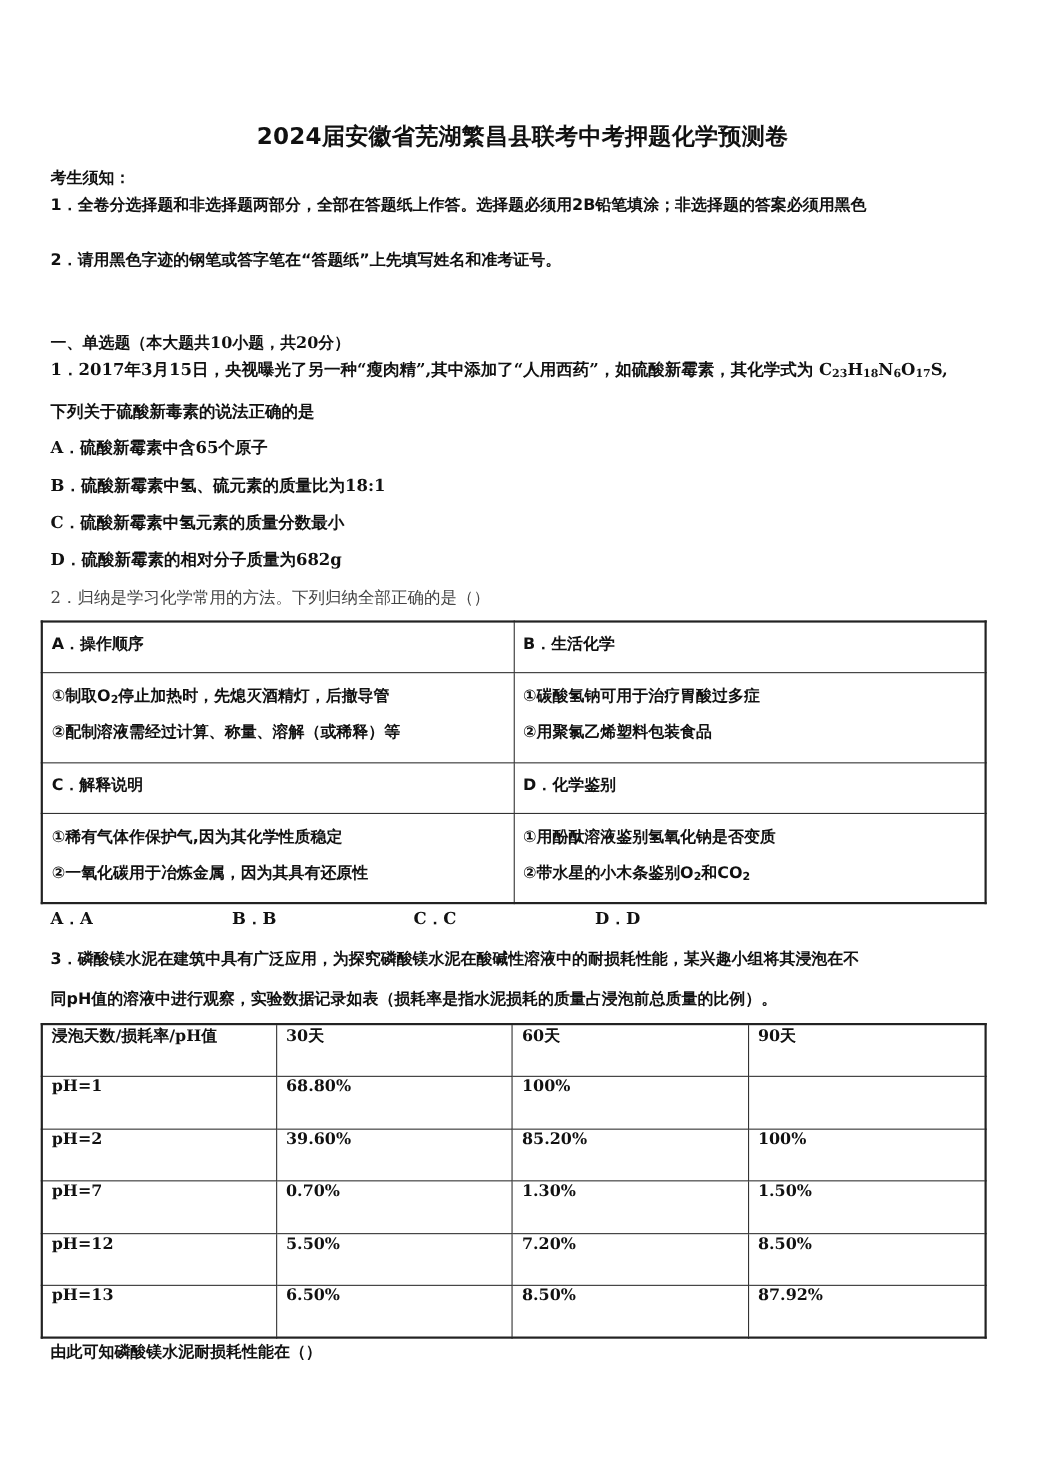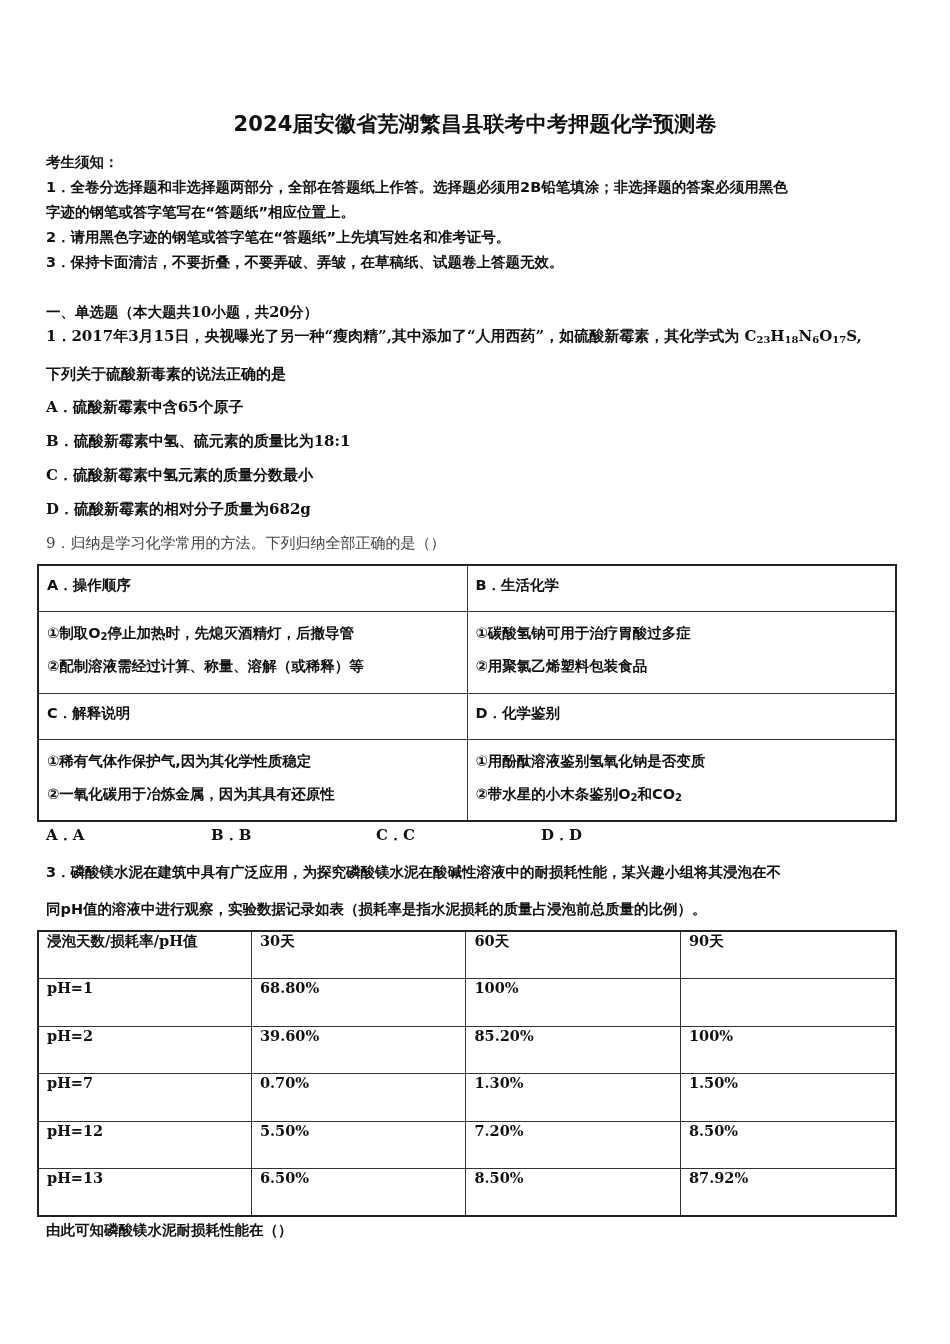--- a/index.html
+++ b/index.html
@@ -50,37 +50,35 @@
   </style>
 </head>
 <body>
 
 <div class="page">
 
   <div class="title">2024届安徽省芜湖繁昌县联考中考押题化学预测卷</div>
 
   <div class="line sans notice" style="top:152px;">考生须知：</div>
   <div class="line sans notice" style="top:177px;">1．全卷分选择题和非选择题两部分，全部在答题纸上作答。选择题必须用2B铅笔填涂；非选择题的答案必须用黑色</div>
-  <div class="line sans notice" style="top:202px;">字迹的钢笔或答字笔写在“答题纸”相应位置上。</div>
   <div class="line sans notice" style="top:227px;">2．请用黑色字迹的钢笔或答字笔在“答题纸”上先填写姓名和准考证号。</div>
-  <div class="line sans notice" style="top:252px;">3．保持卡面清洁，不要折叠，不要弄破、弄皱，在草稿纸、试题卷上答题无效。</div>
 
   <div class="line notice" style="top:302px;">一、单选题（本大题共10小题，共20分）</div>
 
   <div class="line" style="top:326px;">
     <span>1．2017年3月15日，央视曝光了另一种“瘦肉精”,其中添加了“人用西药”，如硫酸新霉素，其化学式为</span>
     <span><span>C</span><sub>23</sub><span>H</span><sub>18</sub><span>N</span><sub>6</sub><span>O</span><sub>17</sub><span>S,</span></span>
   </div>
   <div class="line" style="top:364px;">下列关于硫酸新毒素的说法正确的是</div>
   <div class="line" style="top:397px;">A．硫酸新霉素中含65个原子</div>
   <div class="line" style="top:431px;">B．硫酸新霉素中氢、硫元素的质量比为18:1</div>
   <div class="line" style="top:465px;">C．硫酸新霉素中氢元素的质量分数最小</div>
   <div class="line" style="top:499px;">D．硫酸新霉素的相对分子质量为682g</div>
 
-  <div class="line light" style="top:533px;">9．归纳是学习化学常用的方法。下列归纳全部正确的是（）</div>
+  <div class="line light" style="top:533px;">2．归纳是学习化学常用的方法。下列归纳全部正确的是（）</div>
 
   <table class="grid t2">
     <tbody>
         <tr class="hdr">
       <td>A．操作顺序</td>
       <td>B．生活化学</td>
     </tr>
     <tr class="body">
       <td>
         <span class="cell-line"><span>①制取O</span><sub>2</sub><span>停止加热时，先熄灭酒精灯，后撤导管</span></span>

